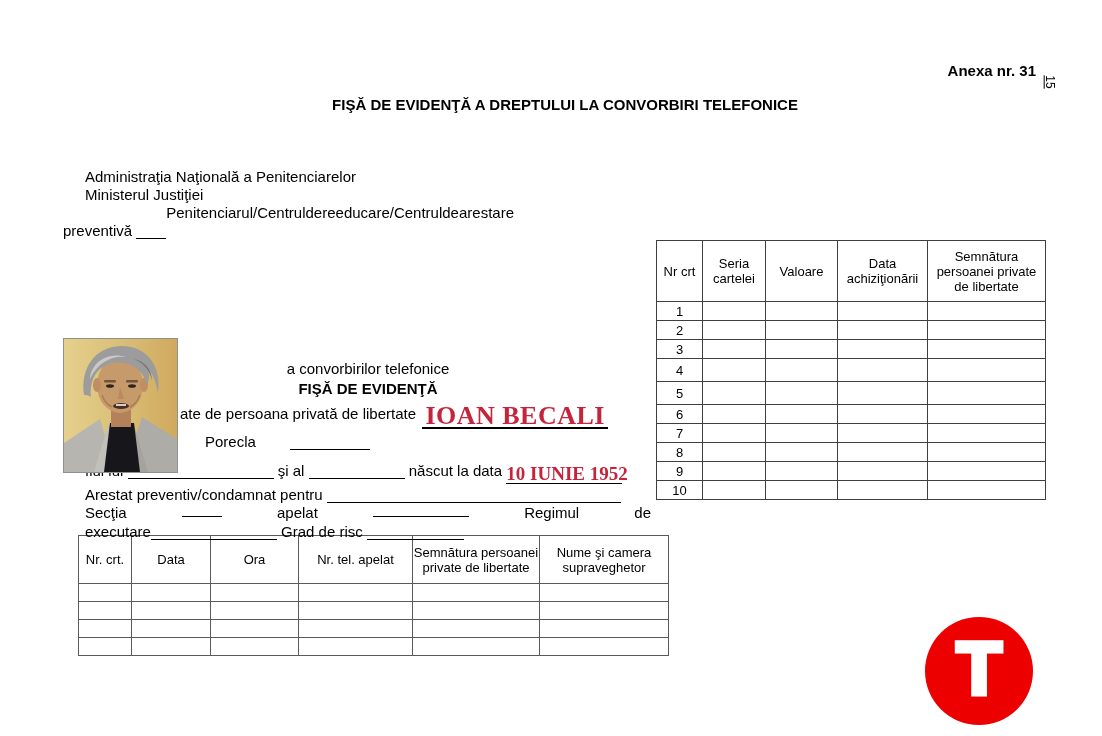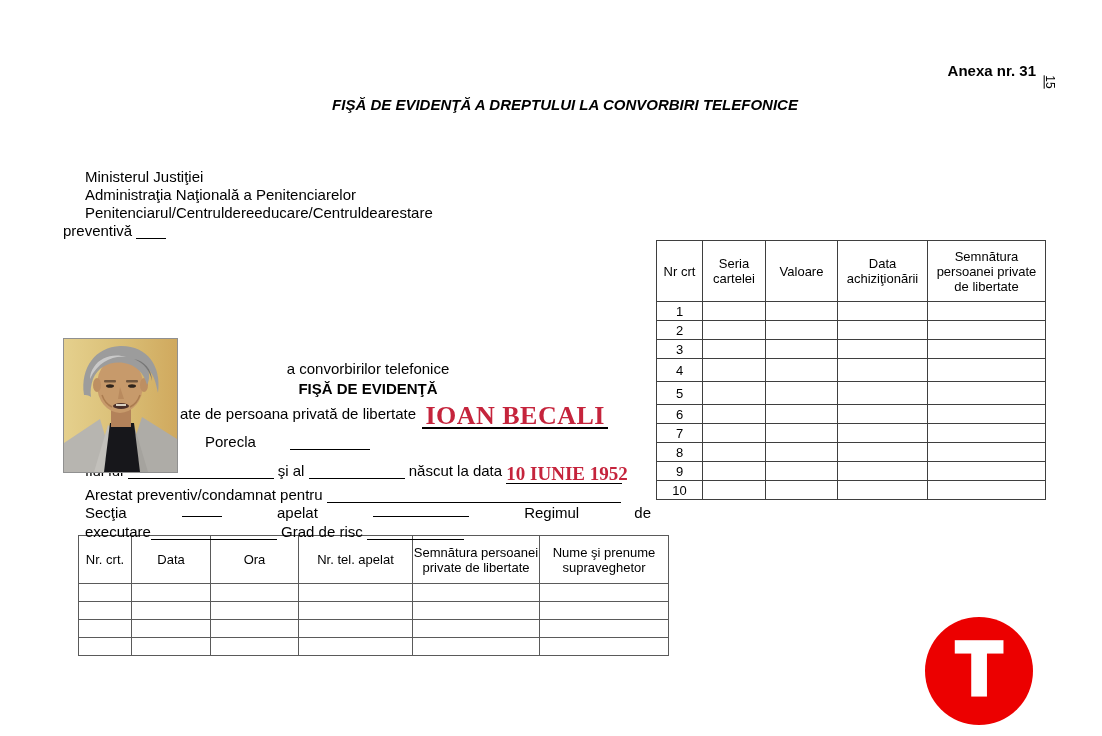--- a/index.html
+++ b/index.html
@@ -9,26 +9,26 @@
     font-family:"Liberation Sans", sans-serif; color:#000; overflow:hidden;
   }
 
   
   .annex { position:absolute; top:62px; right:66px; font-size:15px; font-weight:bold; }
   .footnote-rot { position:absolute; top:66px; left:1041px; width:20px; height:34px; }
   .footnote-rot span { display:inline-block; font-size:12px; text-decoration:underline; transform:rotate(90deg) translate(6px,-2px); transform-origin:center; }
 
   
   .doc-title { position:absolute; top:96px; left:28px; width:1074px; text-align:center;
-    font-size:15px; font-weight:bold;font-style:italic; }
+    font-size:15px; font-weight:bold; }
 
   
   .org-block { position:absolute; top:168px; left:63px; width:451px; font-size:15px; line-height:17.9px; }
   .org-block .ind { padding-left:22px; }
-  .org-block .flexjust { display:flex; justify-content:flex-start; padding-left:22px; }
+  .org-block .flexjust { display:flex; justify-content:flex-end; padding-left:22px; }
 
   .blank { display:inline-block; border-bottom:1.5px solid #000; height:13px; vertical-align:-3px; }
 
   
   .cards-table { position:absolute; top:240px; left:656px; border-collapse:collapse; table-layout:fixed; font-size:13px; }
   .cards-table th, .cards-table td { border:1px solid #3f3f3f; font-weight:normal; text-align:center; vertical-align:middle; padding:0; }
   .cards-table th { height:61px; line-height:15px; }
   .cards-table td { height:19px; }
   .cards-table tr.tall td { height:23px; }
 
@@ -73,22 +73,22 @@
 <div class="page">
 
   <div class="annex">Anexa nr. 31</div>
   <div class="footnote-rot">
     <span>15</span>
   </div>
 
   <div class="doc-title">FIŞĂ DE EVIDENŢĂ A DREPTULUI LA CONVORBIRI TELEFONICE</div>
 
   <div class="org-block">
+    <div class="ind">Administraţia Naţională a Penitenciarelor</div>
     <div class="ind">Ministerul Justiţiei</div>
-    <div class="ind">Administraţia Naţională a Penitenciarelor</div>
     <div class="flexjust">
       <span>Penitenciarul/Centrul</span>
       <span>de</span>
       <span>reeducare/Centrul</span>
       <span>de</span>
       <span>arestare</span>
     </div>
     <div>
       <span>preventivă</span>
       <span class="blank" style="width:30px;"></span>
@@ -276,21 +276,21 @@
         <col style="width:127px">
         <col style="width:129px">
     </colgroup>
     <tbody>
         <tr>
       <th>Nr. crt.</th>
       <th>Data</th>
       <th>Ora</th>
       <th>Nr. tel. apelat</th>
       <th>Semnătura persoanei private de libertate</th>
-      <th>Nume şi prenume supraveghetor</th>
+      <th>Nume şi camera supraveghetor</th>
     </tr>
     <tr>
           <td></td>
           <td></td>
           <td></td>
           <td></td>
           <td></td>
           <td></td>
         </tr>
     <tr>

